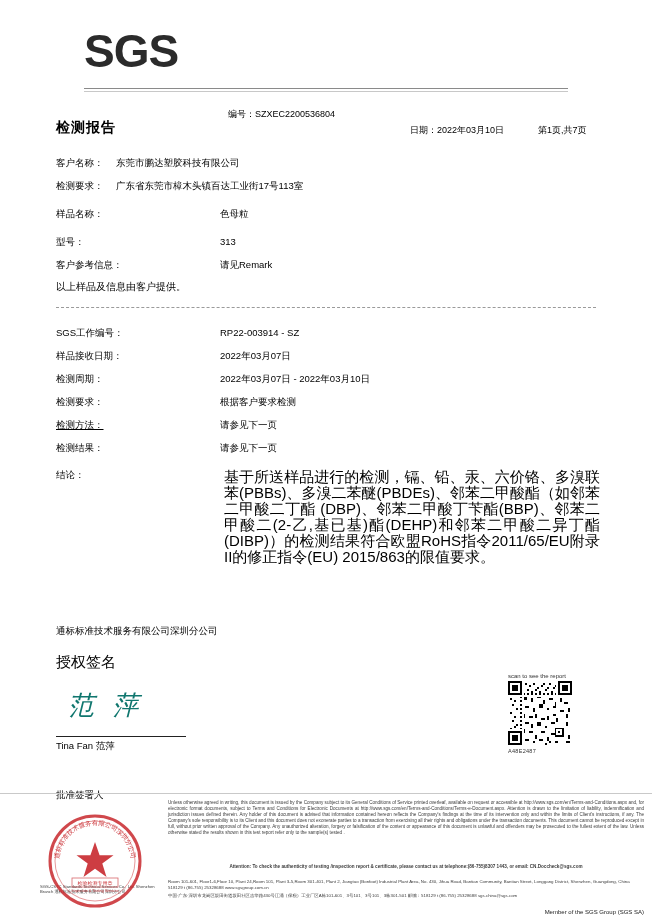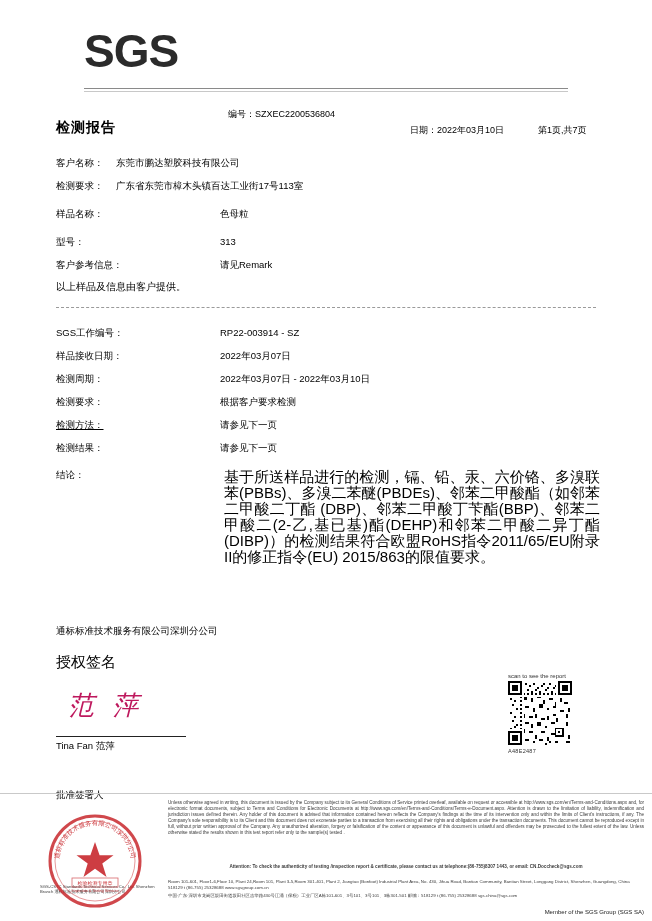--- a/index.html
+++ b/index.html
@@ -131,21 +131,21 @@
     font-size: 15px;
     margin-top: 12px;
   }
   .sig-script {
     position: absolute;
     left: 68px;
     top: 688px;
     font-family: "Liberation Serif", serif;
     font-size: 26px;
     font-style: italic;
-    color: #be185d;
+    color: #0f766e;
     letter-spacing: 6px;
   }
   .sig-line {
     position: absolute;
     left: 56px;
     top: 736px;
     width: 130px;
     border-top: 1px solid #222;
     height: 0;
   }

